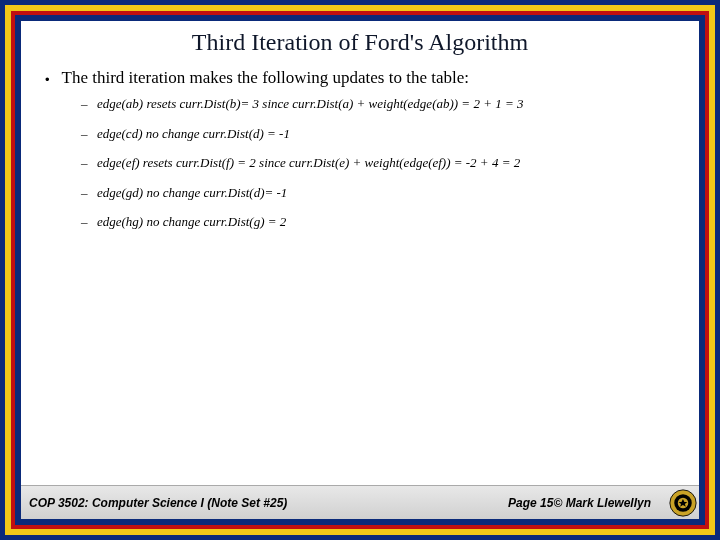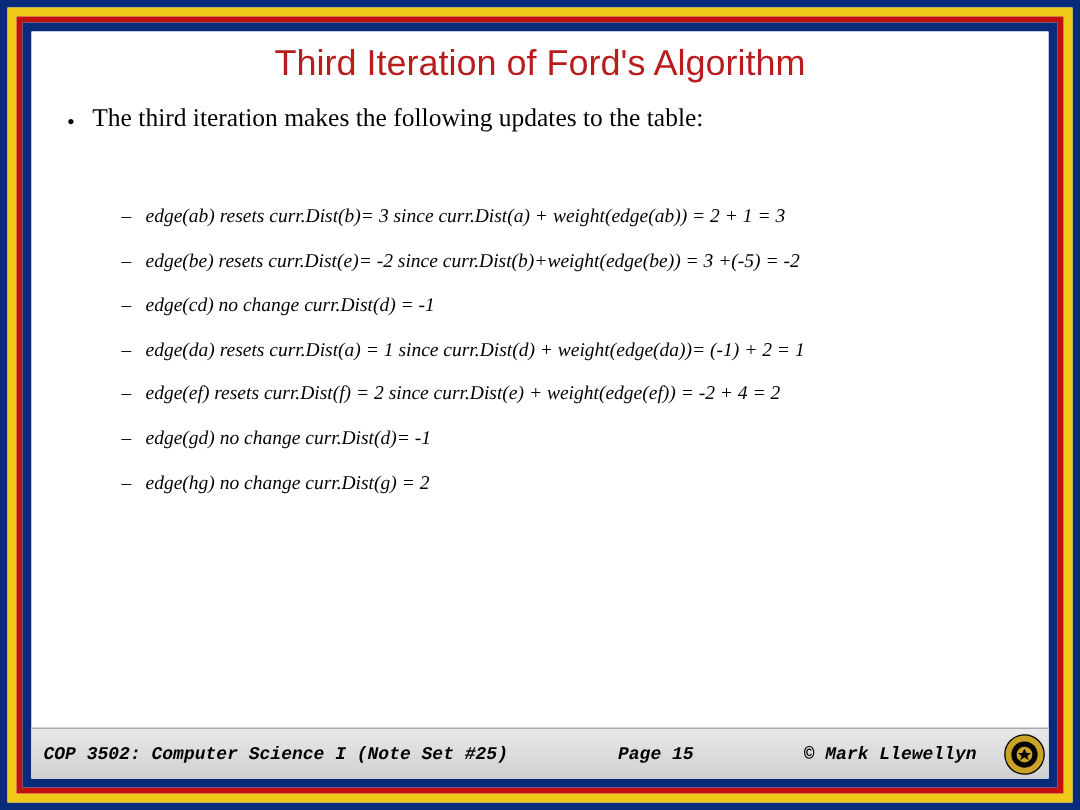--- a/index.html
+++ b/index.html
@@ -34,74 +34,73 @@
   }
   .content {
     position: absolute;
     top: 16px; left: 16px; right: 16px; bottom: 16px;
     background: #fff;
     display: flex;
     flex-direction: column;
   }
   .title {
     text-align: center;
-    font-family: Liberation Sans, sans-serif;
+    font-family: Liberation Serif, serif;
     font-size: 24px;
-    color: #b91c1c;
+    color: #0f172a;
     padding: 8px 0 12px;
     font-weight: normal;
   }
   .intro {
     font-family: 'Times New Roman', Times, serif;
     font-size: 17px;
     margin-left: 24px;
     margin-bottom: 8px;
   }
   .bullet {
     font-family: Arial, sans-serif;
     font-size: 13px;
     display: inline-block;
     vertical-align: middle;
     margin-right: 8px;
   }
   .list {
     margin-left: 60px;
     flex: 1;
-    margin-top: 39px;
   }
   .item {
     font-family: 'Times New Roman', Times, serif;
     font-size: 13px;
     font-style: italic;
     margin-bottom: 14px;
     position: relative;
     padding-left: 16px;
     line-height: 1.2;
   }
   .item::before {
     content: "–";
     position: absolute;
     left: 0;
     font-style: normal;
   }
   .footer {
     height: 34px;
     display: flex;
     align-items: center;
-    font-family: Liberation Mono, monospace;
+    font-family: Liberation Sans, sans-serif;
     font-weight: 900;
     font-size: 12px;
     font-style: italic;
     padding: 0 8px;
     position: relative;
     border-top: 1px solid #aaa;
     background: linear-gradient(to bottom, #e8e8e8, #d0d0d0);
   }
   .footer-left { flex: 0 0 auto; }
-  .footer-center { flex: 1; text-align: center; }
+  .footer-center { flex: 1; text-align: right; }
   .footer-right { flex: 0 0 auto; padding-right: 40px; text-align: center; }
   .logo {
     position: absolute;
     right: 2px;
     top: 50%;
     transform: translateY(-50%);
     width: 28px;
     height: 28px;
   }
 </style>
@@ -113,23 +112,21 @@
   <div class="red-border"></div>
   <div class="blue-border"></div>
   <div class="content">
     <h1 class="title">Third Iteration of Ford's Algorithm</h1>
     <div class="intro">
       <span class="bullet">•</span>
       <span>The third iteration makes the following updates to the table:</span>
     </div>
     <div class="list">
       <div class="item">edge(ab) resets curr.Dist(b)= 3 since curr.Dist(a) + weight(edge(ab)) = 2 + 1 = 3</div>
-      <div class="item">edge(be) resets curr.Dist(e)= -2 since curr.Dist(b)+weight(edge(be)) = 3 +(-5) = -2</div>
       <div class="item">edge(cd) no change curr.Dist(d) = -1</div>
-      <div class="item">edge(da) resets curr.Dist(a) = 1 since curr.Dist(d) + weight(edge(da))= (-1) + 2 = 1</div>
       <div class="item">edge(ef) resets curr.Dist(f) = 2 since curr.Dist(e) + weight(edge(ef)) = -2 + 4 = 2</div>
       <div class="item">edge(gd) no change curr.Dist(d)= -1</div>
       <div class="item">edge(hg) no change curr.Dist(g) = 2</div>
     </div>
     <div class="footer">
       <div class="footer-left">COP 3502: Computer Science I  (Note Set #25)</div>
       <div class="footer-center">Page 15</div>
       <div class="footer-right">© Mark Llewellyn</div>
       <svg class="logo" viewBox="0 0 32 32">
         <circle cx="16" cy="16" r="15" fill="#c9a227" stroke="#000" stroke-width="1"></circle>

